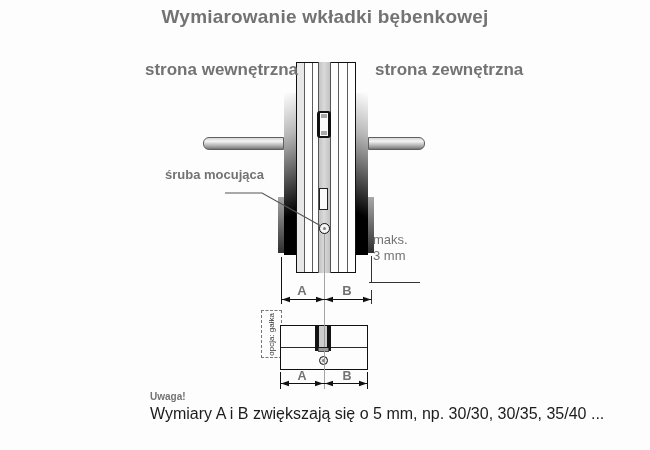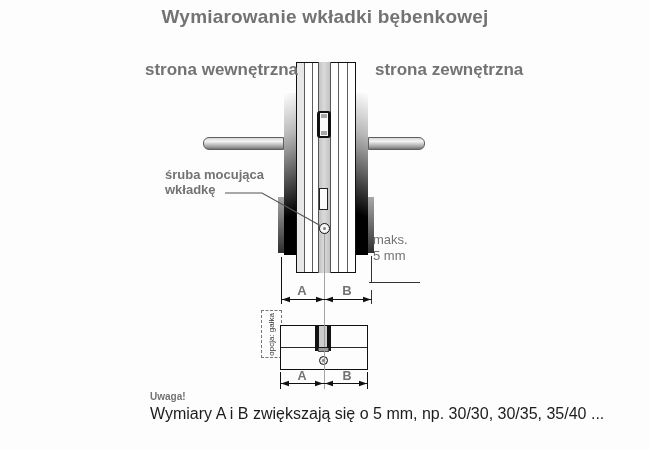--- a/index.html
+++ b/index.html
@@ -140,26 +140,25 @@
     </g>
   </svg>
 
   <div class="txt title z-txt">Wymiarowanie wkładki bębenkowej</div>
 
   <div class="txt side-label z-txt" style="left:145px;">strona wewnętrzna</div>
   <div class="txt side-label z-txt" style="left:375px;">strona zewnętrzna</div>
 
   <div class="txt screw-label z-txt">
     <div>śruba mocująca</div>
-    <div>wkładkę</div>
   </div>
 
   <div class="txt max-label z-txt">
     <div>maks.</div>
-    <div>5 mm</div>
+    <div>3 mm</div>
   </div>
 
   <div class="txt dim-label z-txt" style="left:293px;top:283px;">A</div>
   <div class="txt dim-label z-txt" style="left:338px;top:283px;">B</div>
 
   <div class="txt dim-label-lower z-txt" style="left:293px;top:369px;">A</div>
   <div class="txt dim-label-lower z-txt" style="left:338px;top:369px;">B</div>
 
   <div class="txt notes-head z-txt">Uwaga!</div>
   <div class="txt notes z-txt" style="top:405px;">Wymiary A i B zwiększają się o 5 mm, np. 30/30, 30/35, 35/40 ...</div>

